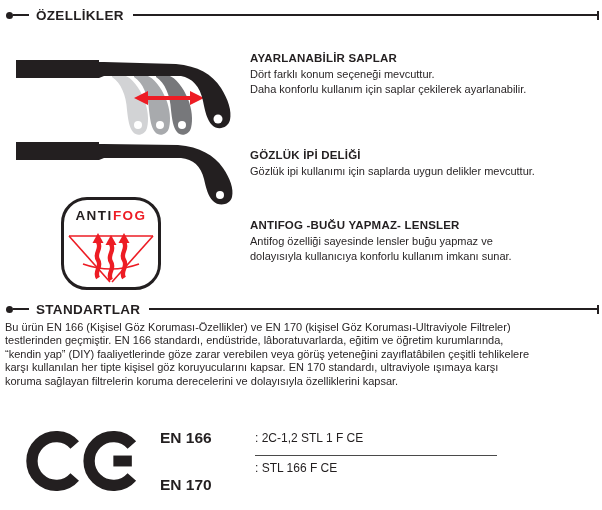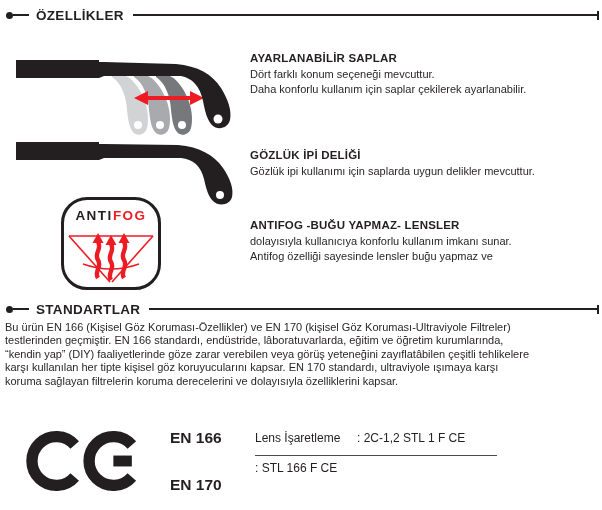--- a/index.html
+++ b/index.html
@@ -37,21 +37,21 @@
     border:3.5px solid var(--ink);border-radius:26px;
     display:flex;flex-direction:column;align-items:center;
   }
   .antifog-text{margin-top:8px;font-size:13.5px;font-weight:bold;letter-spacing:1.5px;white-space:nowrap;}
   .antifog-text .red{color:var(--accent-red);}
   
   .std-paragraph{position:absolute;left:5px;top:321px;right:2px;}
   .std-line{font-size:11px;line-height:13.4px;white-space:nowrap;color:#2a2627;}
   
   .cert-block{position:absolute;left:26px;top:424px;display:flex;align-items:center;}
-  .en-labels{display:flex;flex-direction:column;gap:29px;margin-left:18px;}
+  .en-labels{display:flex;flex-direction:column;gap:29px;margin-left:8px;}
   .en-label{font-size:15.5px;font-weight:bold;white-space:nowrap;}
   .markings{position:absolute;left:255px;top:431px;width:245px;}
   .marking-row{display:flex;align-items:baseline;height:21px;}
   .marking-label{width:102px;font-size:12px;flex:0 0 auto;}
   .marking-value{font-size:12px;white-space:nowrap;}
   .marking-divider{border-top:1.2px solid #4a4a4a;margin:3px 0 5px 0;width:242px;}
 </style>
 </head>
 <body>
 
@@ -134,22 +134,22 @@
       </g>
       <g transform="translate(58,54)">
         <path d="M0,0 c-4.5,-7 4.5,-11 0,-18 c-4.5,-7 4.5,-11 0,-18" stroke="var(--accent-red)" stroke-width="4.4" fill="none"></path>
         <polygon points="-5.5,-35 5.5,-35 0,-45" fill="var(--accent-red)"></polygon>
       </g>
     </g>
   </svg>
 </div>
 <div class="feature-text" style="top:219px;">
   <div class="feature-title">ANTIFOG -BUĞU YAPMAZ- LENSLER</div>
+  <div class="feature-line">Antifog özelliği sayesinde lensler buğu yapmaz ve</div>
   <div class="feature-line">dolayısıyla kullanıcıya konforlu kullanım imkanı sunar.</div>
-  <div class="feature-line">Antifog özelliği sayesinde lensler buğu yapmaz ve</div>
 </div>
 
 <div class="section-header" style="top:301px;">
   <span class="dot"></span>
   <span class="dash"></span>
   <span class="hd-title">STANDARTLAR</span>
   <span class="rule"></span>
   <span class="tick"></span>
 </div>
 
@@ -168,20 +168,19 @@
     <path d="M104,40 L126,40" stroke="var(--ink)" stroke-width="13" fill="none"></path>
   </svg>
   <div class="en-labels">
     <div class="en-label">EN 166</div>
     <div class="en-label">EN 170</div>
   </div>
 </div>
 
 <div class="markings">
   <div class="marking-row">
-    <span class="marking-label">Lens İşaretleme</span>
     <span class="marking-value">: 2C-1,2 STL 1 F CE</span>
   </div>
   <div class="marking-divider"></div>
   <div class="marking-row">
     <span class="marking-value">: STL 166 F CE</span>
   </div>
 </div>
 
 </body></html>

